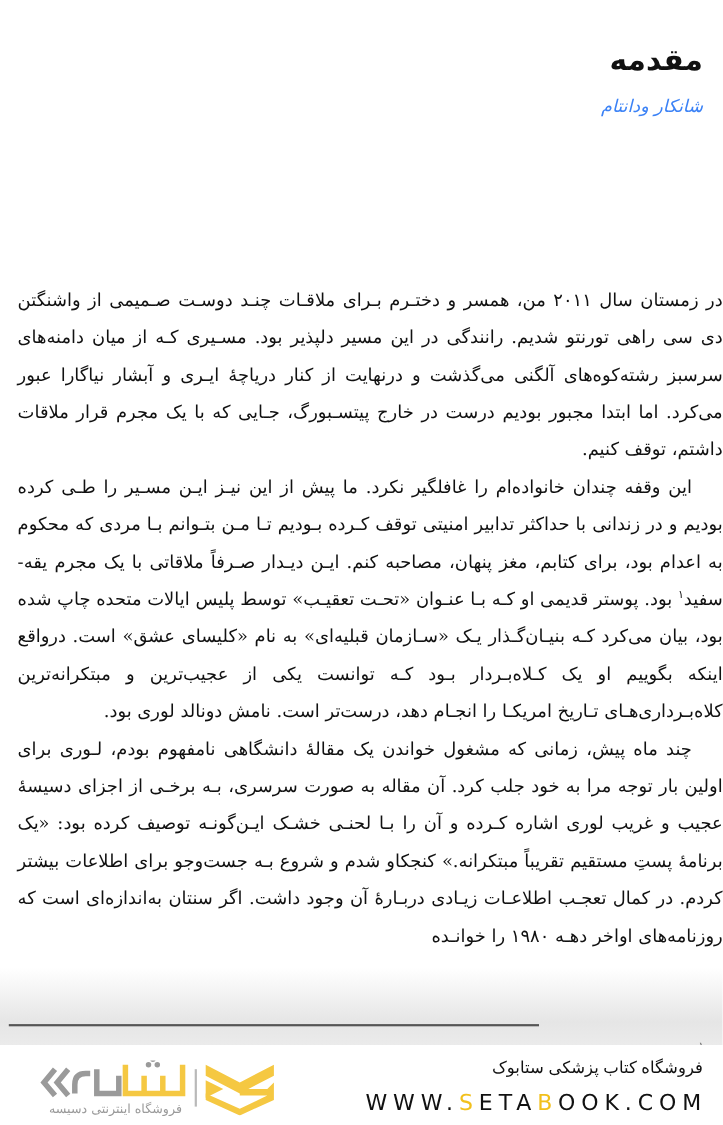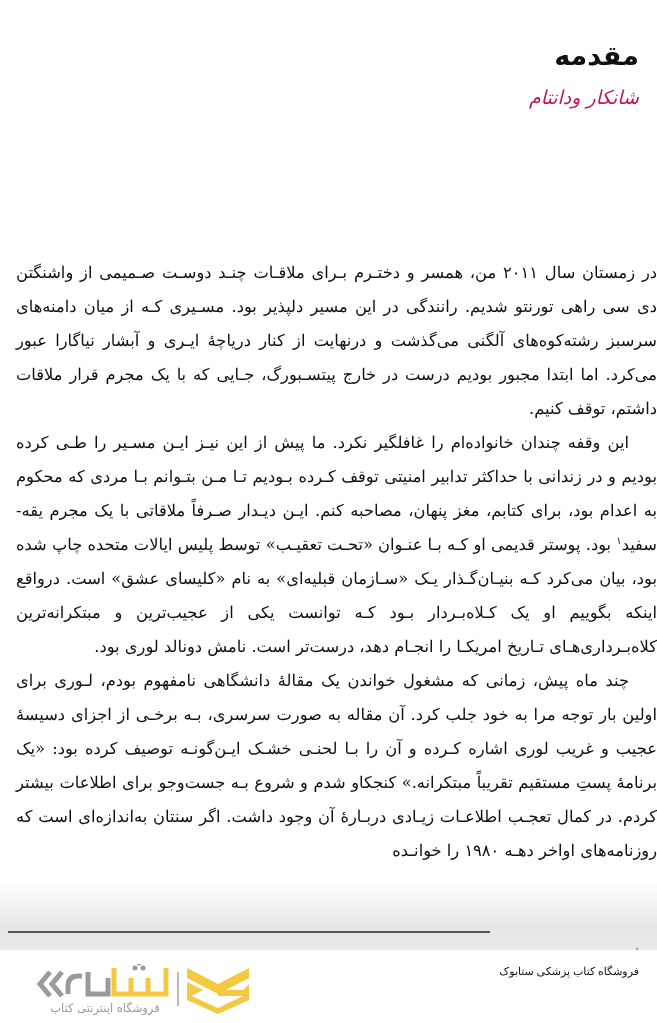--- a/index.html
+++ b/index.html
@@ -40,23 +40,23 @@
       line-height: 36px;
       color: #111;
       margin: 0;
     }
     .author {
       position: absolute;
       right: 18px;
       top: 82px;
       font-family: "DejaVu Serif", serif;
       font-style: italic;
-      font-size: 19px;
+      font-size: 16px;
       line-height: 30px;
-      color: #be185d;
+      color: #3b82f6;
     }
     .body-text {
       position: absolute;
       top: 256px;
       left: 16px;
       right: 0;
       font-family: "DejaVu Serif", serif;
       font-size: 16.3px;
       line-height: 34px;
       text-align: justify;
@@ -103,22 +103,22 @@
       position: absolute;
       left: 0; top: 950px;
       width: 657px;
       height: 73px;
       background: #ffffff;
     }
     .banner-title {
       position: absolute;
       right: 18px;
       top: 8px;
-      font-family: Liberation Serif, serif;
-      font-size: 11px;
+      font-family: Liberation Sans, sans-serif;
+      font-size: 15px;
       line-height: 26px;
       color: #111;
       direction: rtl;
     }
     .banner-url {
       position: absolute;
       right: 14px;
       top: 38px;
       font-family: "DejaVu Sans", sans-serif;
       font-size: 20px;
@@ -177,20 +177,21 @@
       <p class="para indent"><span>چند ماه پیش، زمانی که مشغول خواندن یک مقالهٔ دانشگاهی نامفهوم بودم، لـوری برای اولین بار توجه مرا به خود جلب کرد. آن مقاله به صورت سرسری، بـه برخـی از اجزای دسیسهٔ عجیب و غریب لوری اشاره کـرده و آن را بـا لحنـی خشـک ایـن‌گونـه توصیف کرده بود: «یک برنامهٔ پستِ مستقیم تقریباً مبتکرانه.» کنجکاو شدم و شروع بـه جست‌وجو برای اطلاعات بیشتر کردم. در کمال تعجـب اطلاعـات زیـادی دربـارهٔ آن وجود داشت. اگر سنتان به‌اندازه‌ای است که روزنامه‌های اواخر دهـه ۱۹۸۰ را خوانـده</span></p>
     </div>
 
   <div class="page-fade"></div>
   <div class="footnote-rule"></div>
   <div class="footnote-clip">۱. ...</div>
 </div>
 
 <div class="banner">
   <div class="banner-title">فروشگاه کتاب پزشکی ستابوک</div>
+  <div class="banner-url" id="banner-url"><span>WWW.</span><span class="hl">S</span><span>ETA</span><span class="hl">B</span><span>OOK.COM</span></div>
 </div>
 
 <svg class="logo-chevron" viewBox="0 0 66 48">
   <polygon points="2,2 33,18 64,2 64,12 33,28 2,12" fill="#f5c842"></polygon>
   <polygon points="2,16 18,24 2,32" fill="#f5c842"></polygon>
   <polygon points="64,18 64,34 33,48 2,34 2,28 33,42 58,30 33,30 33,24 58,24" fill="#f5c842"></polygon>
 </svg>
 <div class="logo-divider"></div>
 
 <svg class="logo-word" viewBox="0 0 135 36">
@@ -200,13 +201,13 @@
 
   <path d="M34,30 L34,22 Q34,12 44,12 L48,12" fill="none" stroke="#9a9a9a" stroke-width="5"></path>
   <path d="M54,8 L54,30 L74,30 L74,14" fill="none" stroke="#9a9a9a" stroke-width="5"></path>
 
   <path d="M80,4 L80,30 L132,30 L132,4" fill="none" stroke="#f5c842" stroke-width="5"></path>
   <path d="M97,14 L97,30 M114,14 L114,30" fill="none" stroke="#f5c842" stroke-width="5"></path>
   <circle cx="101" cy="4" r="2.5" fill="#9a9a9a"></circle>
   <circle cx="109" cy="4" r="2.5" fill="#9a9a9a"></circle>
   <circle cx="105" cy="-1" r="2.5" fill="#9a9a9a"></circle>
 </svg>
-<div class="logo-sub">فروشگاه اینترنتی کتاب</div>
+<div class="logo-sub">فروشگاه اینترنتی دسیسه</div>
 
 </body></html>

